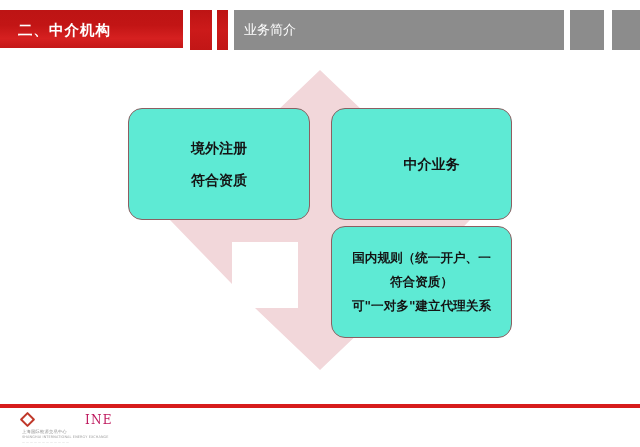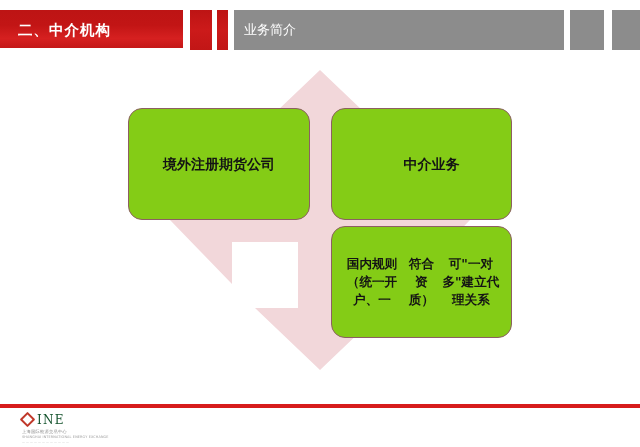--- a/index.html
+++ b/index.html
@@ -105,25 +105,25 @@
     left: 100px;
     top: 10px;
     width: 440px;
     height: 300px;
     pointer-events: none;
   }
 
   .node-box {
     position: absolute;
     box-sizing: border-box;
-    background: #84cc16;
+    background: #5eead4;
     border: 1.3px solid #8d5f62;
     border-radius: 14px;
     display: flex;
-    flex-direction: row;
+    flex-direction: column;
     align-items: center;
     justify-content: center;
     text-align: center;
     color: #141414;
     font-weight: bold;
   }
   .node-line {
     display: block;
     line-height: 1.45;
     white-space: pre-wrap;
@@ -204,22 +204,23 @@
     border: 2px solid #c0392b;
     border-radius: 1px;
     transform: rotate(45deg);
     box-sizing: border-box;
     flex: 0 0 auto;
   }
   .logo-word {
     font-family: "DejaVu Serif", "Liberation Serif", serif;
     font-size: 12px;
     letter-spacing: 1.2px;
-    color: #14532d;
+    color: #be185d;
     line-height: 1;
+    margin-left: 48px;
   }
   .logo-cn {
     margin-top: 2px;
     font-size: 4.2px;
     color: #8a8a8a;
     letter-spacing: 0.3px;
     line-height: 1.45;
     transform: scale(1.0);
     transform-origin: left top;
     white-space: nowrap;
@@ -260,21 +261,21 @@
   </div>
 
   <div class="diagram">
 
     <svg class="arrow-cross" viewBox="0 0 440 300">
       <polygon points="220,0 285,62 242,62 242,128 308,128 308,86 370,150 308,214 308,172 242,172 242,238 285,238 220,300 155,238 198,238 198,172 132,172 132,214 70,150 132,86 132,128 198,128 198,62 155,62" fill="#f2d7da"></polygon>
     </svg>
 
     <div class="node-box box-tl">
       <span class="node-line">境外注册</span>
-      <span class="node-line">期货公司</span>
+      <span class="node-line">符合资质</span>
     </div>
 
     <div class="node-box box-tr">
       <span class="node-line">中介业务</span>
     </div>
 
 
     <div class="node-box box-br">
       <span class="node-line">国内规则（统一开户、一</span>
       <span class="node-line">符合资质）</span>

